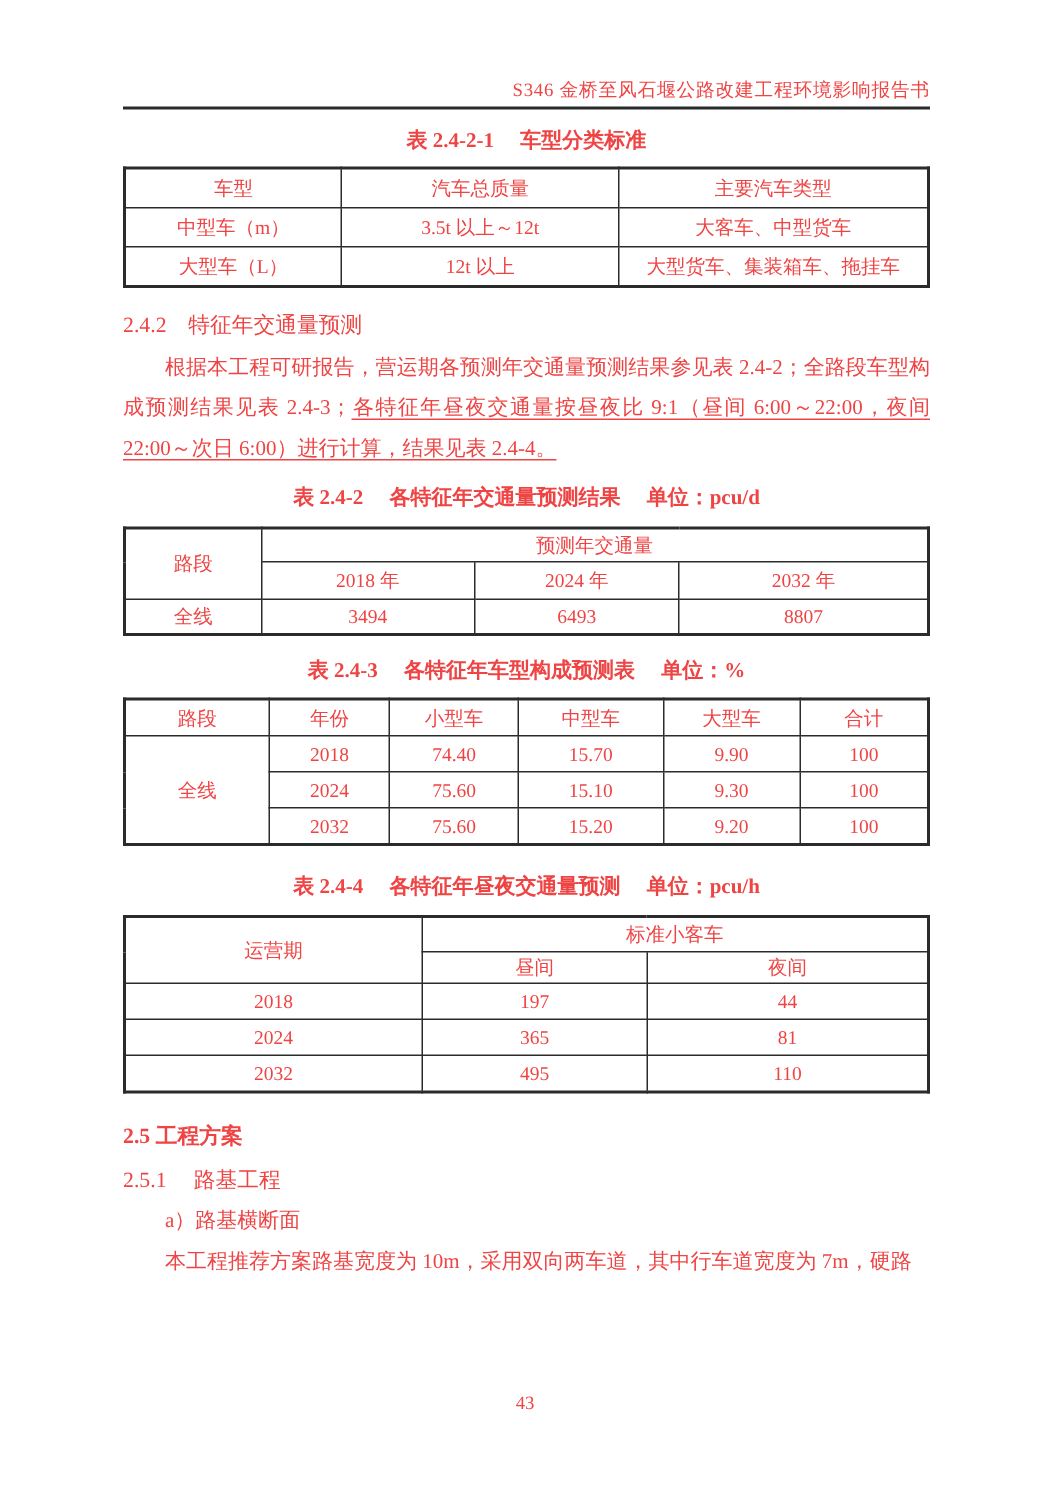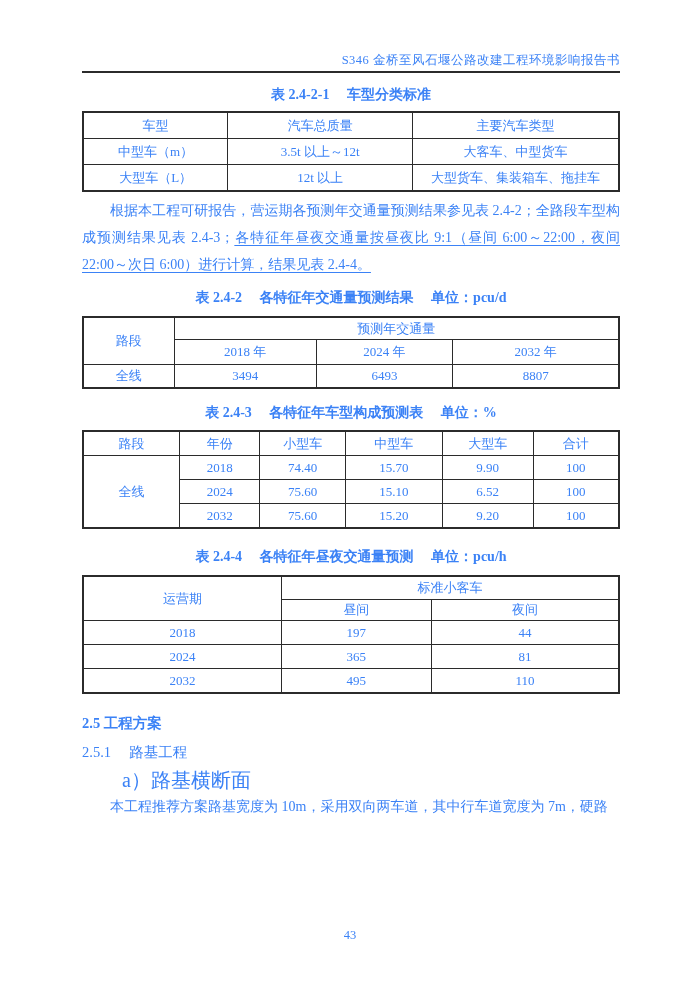--- a/index.html
+++ b/index.html
@@ -1,19 +1,19 @@
 <!DOCTYPE html>
 <html><head>
 <meta charset="utf-8">
 <style>
   html,body { margin:0; padding:0; background:#e9e9e9; }
   .page {
     width:700px; height:990px; background:#ffffff; margin:0 auto;
     position:relative; box-sizing:border-box; padding:0 80px 0 82px;
-    font-family:"Liberation Serif","DejaVu Serif",serif; color:#3b82f6;
+    font-family:"Liberation Serif","DejaVu Serif",serif; color:#ef4444;
     overflow:hidden;
   }
   .doc-header {
     padding-top:52px; padding-bottom:2px;
     border-bottom:2px solid #2b2b2b;
     text-align:right; font-size:12.5px; line-height:17px;
     letter-spacing:0.5px;
   }
   .table-caption {
     text-align:center; font-weight:bold; font-size:14px; line-height:18px;
@@ -47,21 +47,21 @@
     font-size:14.5px; line-height:20px; white-space:pre-wrap;
   }
   .h-242 { margin-top:15px; font-weight:normal; }
   .h-25  { margin-top:19px; font-weight:bold; }
   .h-251 { margin-top:9px; font-weight:normal; }
   .body-para {
     font-size:14px; line-height:27px; text-align:justify;
     text-indent:2em; margin-top:5px;
   }
   .item-line {
-    font-size:20px; line-height:20px; margin-top:8px; text-indent:2em;
+    font-size:14px; line-height:20px; margin-top:8px; text-indent:2em;
   }
   .para-last { margin-top:3px; }
   .u { text-decoration:underline; text-underline-offset:3px; }
   .page-number {
     position:absolute; bottom:47px; left:0; right:0;
     text-align:center; font-size:12.5px;margin-top:29px;
   }
 </style>
 </head>
 <body>
@@ -91,20 +91,21 @@
       <td>大客车、中型货车</td>
     </tr>
     <tr>
       <td>大型车（L）</td>
       <td>12t 以上</td>
       <td>大型货车、集装箱车、拖挂车</td>
     </tr>
   </tbody>
     </table>
 
+  <div class="heading h-242">2.4.2　特征年交通量预测</div>
 
   <div class="body-para"><span>根据本工程可研报告，营运期各预测年交通量预测结果参见表 2.4-2；全路段车型构成预测结果见表 2.4-3；</span><span class="u">各特征年昼夜交通量按昼夜比 9:1（昼间 6:00～22:00，夜间 22:00～次日 6:00）进行计算，结果见表 2.4-4。</span></div>
 
   <div class="table-caption cap2">表 2.4-2　 各特征年交通量预测结果　 单位：pcu/d</div>
   <table class="t2">
     <colgroup>
         <col style="width:17%">
         <col style="width:26.5%">
         <col style="width:25.5%">
         <col style="width:31%">
@@ -152,21 +153,21 @@
       <td>2018</td>
       <td>74.40</td>
       <td>15.70</td>
       <td>9.90</td>
       <td>100</td>
     </tr>
     <tr>
       <td>2024</td>
       <td>75.60</td>
       <td>15.10</td>
-      <td>6.52</td>
+      <td>9.30</td>
       <td>100</td>
     </tr>
     <tr>
       <td>2032</td>
       <td>75.60</td>
       <td>15.20</td>
       <td>9.20</td>
       <td>100</td>
     </tr>
   </tbody>

